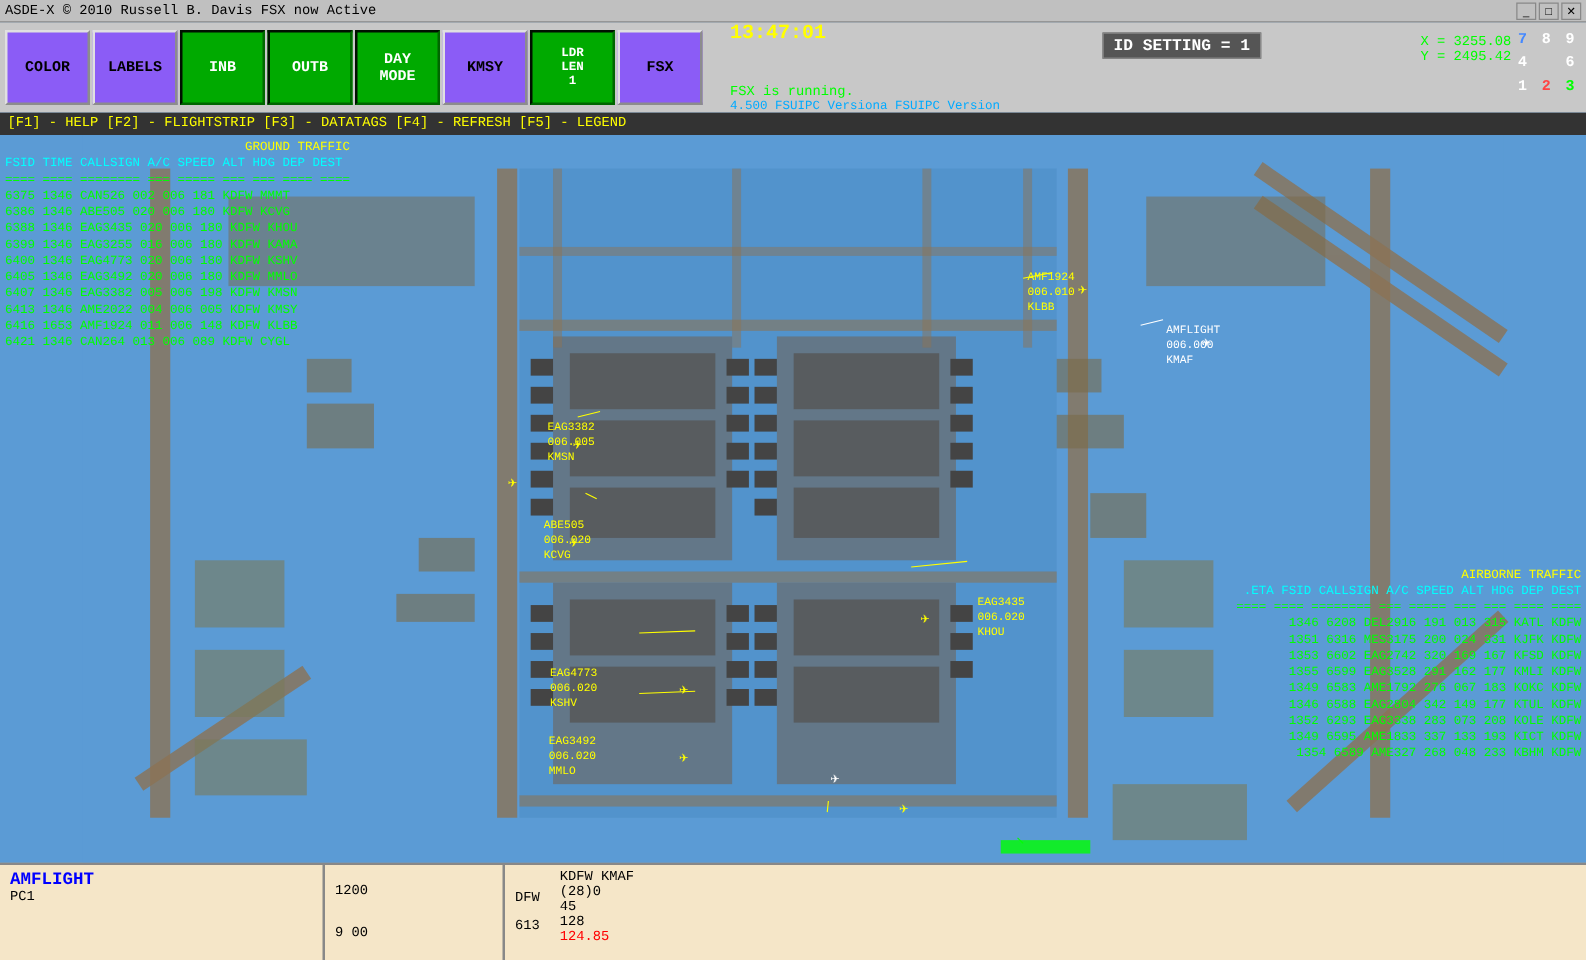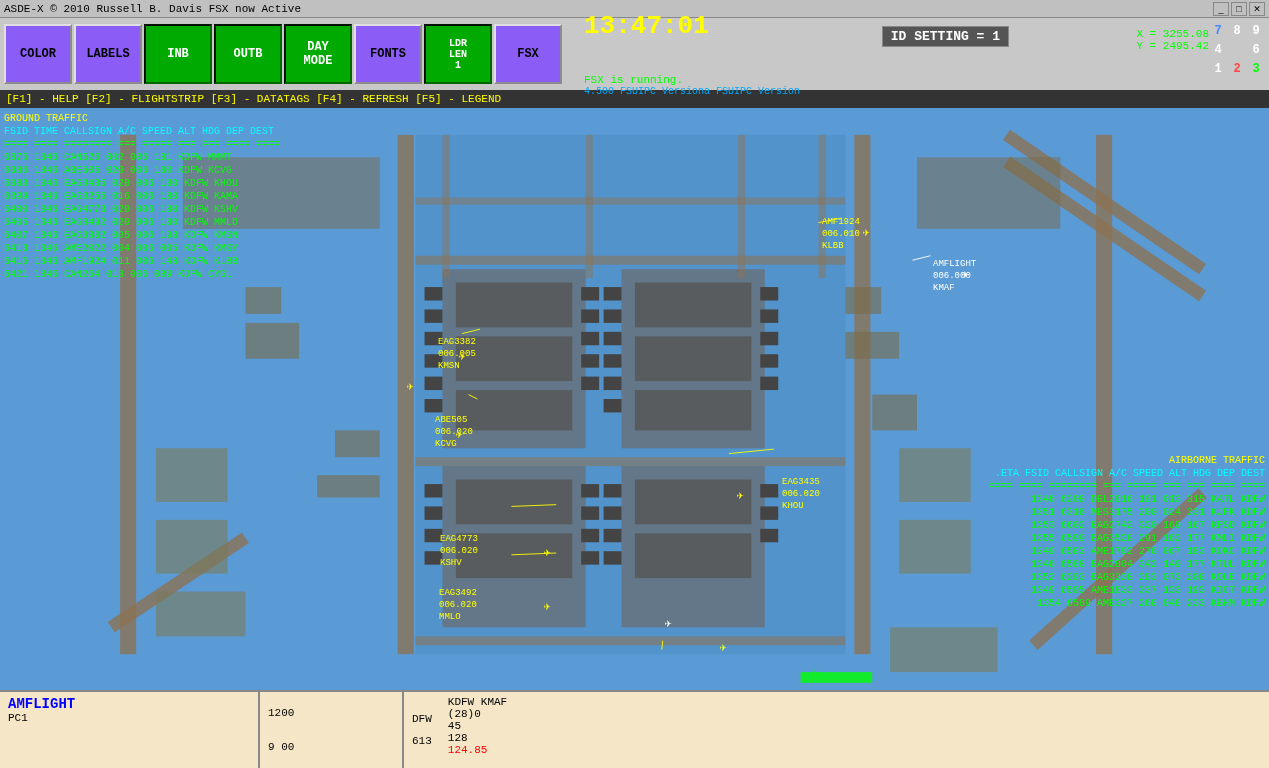--- a/index.html
+++ b/index.html
@@ -89,21 +89,21 @@
     
     #toolbar-info {
       flex: 1;
       display: flex;
       flex-direction: column;
       align-items: flex-start;
       padding-left: 20px;
     }
     #clock {
       color: #ffff00;
-      font-size: 26px;
+      font-size: 16px;
       font-weight: bold;
       font-family: 'Courier New', monospace;
     }
     #status-text {
       color: #00ff00;
       font-size: 11px;
       margin-top: 33px;
     }
     #version-text {
       color: #00aaff;
@@ -192,21 +192,21 @@
       top: 4px;
       left: 4px;
       color: #00ff00;
       font-family: 'Courier New', monospace;
       font-size: 10px;
       line-height: 13px;
       background: rgba(0,0,0,0);
     }
     #ground-traffic .header-title {
       color: #ffff00;
-      text-align: left;
+      text-align: right;
     }
     #ground-traffic .col-header {
       color: #00ffff;
     }
     #ground-traffic .divider {
       color: #00ff00;
     }
 
     
     #airborne-traffic {
@@ -325,21 +325,21 @@
 </div>
 
 <div id="main-container">
 
   <div id="toolbar">
     <button class="toolbar-btn">COLOR</button>
     <button class="toolbar-btn">LABELS</button>
     <button class="toolbar-btn active">INB</button>
     <button class="toolbar-btn active">OUTB</button>
     <button class="toolbar-btn active">DAY<br>MODE</button>
-    <button class="toolbar-btn">FONTS</button>
+    <button class="toolbar-btn">KMSY</button>
     <button class="toolbar-btn ldr">LDR<br>LEN<br>1</button>
     <button class="toolbar-btn">FSX</button>
 
     <div id="toolbar-info">
       <div id="clock">13:47:01</div>
       <div id="status-text">FSX is running.</div>
       <div id="version-text">4.500 FSUIPC Versiona FSUIPC Version</div>
     </div>
 
     <div id="id-setting">ID SETTING = 1</div>
@@ -494,21 +494,21 @@
       <div class="divider">==== ==== ======== === ===== === === ==== ====</div>
       <div id="ground-traffic-rows">
           <div>6375 1346 CAN526   002  006 181 KDFW MMMT</div>
           <div>6386 1346 ABE505   020  006 180 KDFW KCVG</div>
           <div>6388 1346 EAG3435  020  006 180 KDFW KHOU</div>
           <div>6399 1346 EAG3255  016  006 180 KDFW KAMA</div>
           <div>6400 1346 EAG4773  020  006 180 KDFW KSHV</div>
           <div>6405 1346 EAG3492  020  006 180 KDFW MMLO</div>
           <div>6407 1346 EAG3382  005  006 198 KDFW KMSN</div>
           <div>6413 1346 AME2022  004  006 005 KDFW KMSY</div>
-          <div>6416 1346 AMF1924  011  006 148 KDFW KLBB</div>
+          <div>6416 1653 AMF1924  011  006 148 KDFW KLBB</div>
           <div>6421 1346 CAN264   013  006 089 KDFW CYGL</div>
         </div>
     </div>
 
     <div id="airborne-traffic">
       <div class="header-title">AIRBORNE TRAFFIC</div>
       <div class="col-header">.ETA FSID CALLSIGN A/C SPEED ALT HDG DEP  DEST</div>
       <div class="divider">==== ==== ======== === ===== === === ==== ====</div>
       <div id="airborne-traffic-rows">
           <div>1346 6208 DEL2916   191  013 315 KATL KDFW</div>

